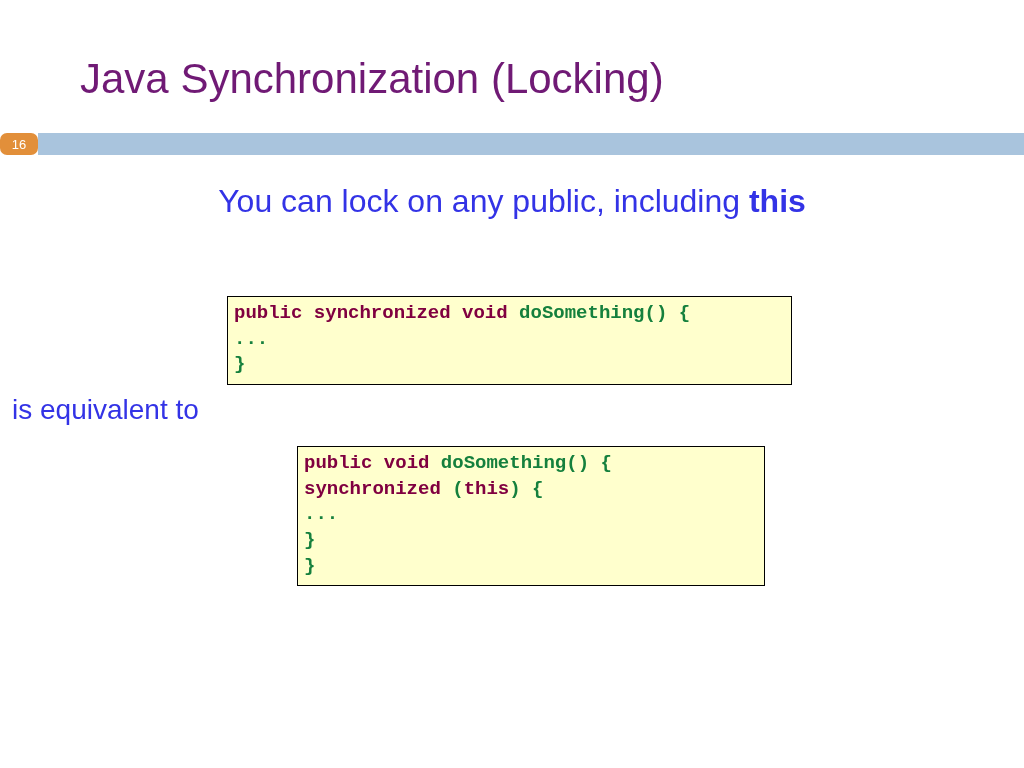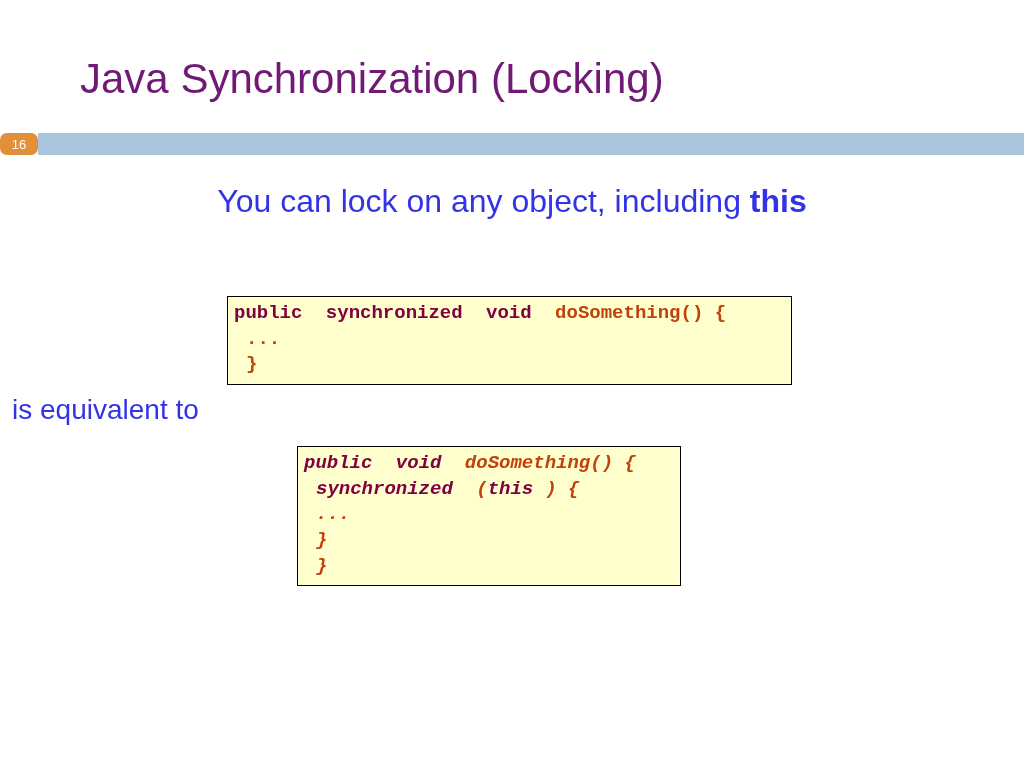--- a/index.html
+++ b/index.html
@@ -67,31 +67,30 @@
     background: #ffffcd;
     border: 1px solid #000000;
     font-family: "Courier New", monospace;
     font-size: 19px;
     color: #000000;
     padding: 4px 6px 6px 6px;
     line-height: 1.35;
     font-weight: bold;
   }
   .codebox .kw { color: #800040; }
-  .codebox .plain { color: #c2410c; padding-left: 12px; }
+  .codebox .plain { color: #15803d; }
   #code1 {
     top: 296px;
     left: 227px;
     width: 565px;
   }
   #code2 {
     top: 446px;
     left: 297px;
-    width: 384px;
-    font-style: italic;
+    width: 468px;
   }
   .equiv {
     position: absolute;
     top: 394px;
     left: 12px;
     width: 100%;
     font-size: 28px;
     color: #3333e6;
     font-weight: 300;
   }
@@ -100,21 +99,21 @@
 <body>
 
 <div class="title">Java Synchronization (Locking)</div>
 
 <div class="strip">
   <div class="strip-badge">16</div>
   <div class="strip-bar"></div>
 </div>
 
 <div class="subtitle">
-  <span>You can lock on any object, including </span><b>this</b>
+  <span>You can lock on any public, including </span><b>this</b>
 </div>
 
 <div id="code1" class="codebox">
   <div><span class="kw">public</span><span class="plain"> </span><span class="kw">synchronized</span><span class="plain"> </span><span class="kw">void</span><span class="plain"> doSomething() {</span></div>
   <div class="plain">   ...</div>
   <div class="plain">}</div>
 </div>
 
 <div class="equiv">is equivalent to</div>
 

